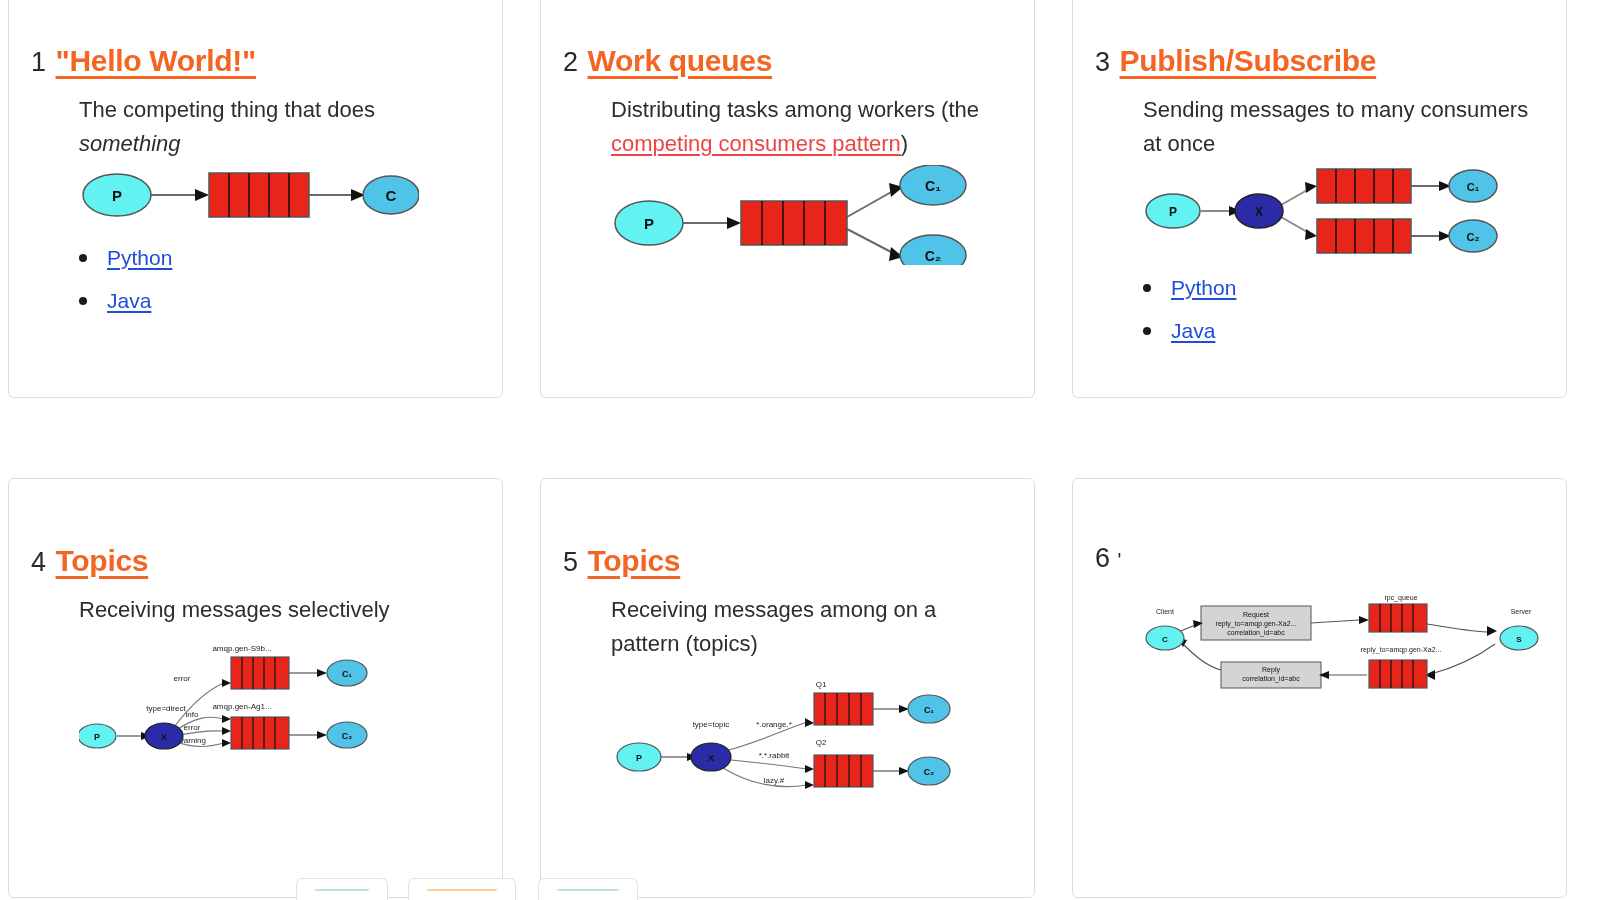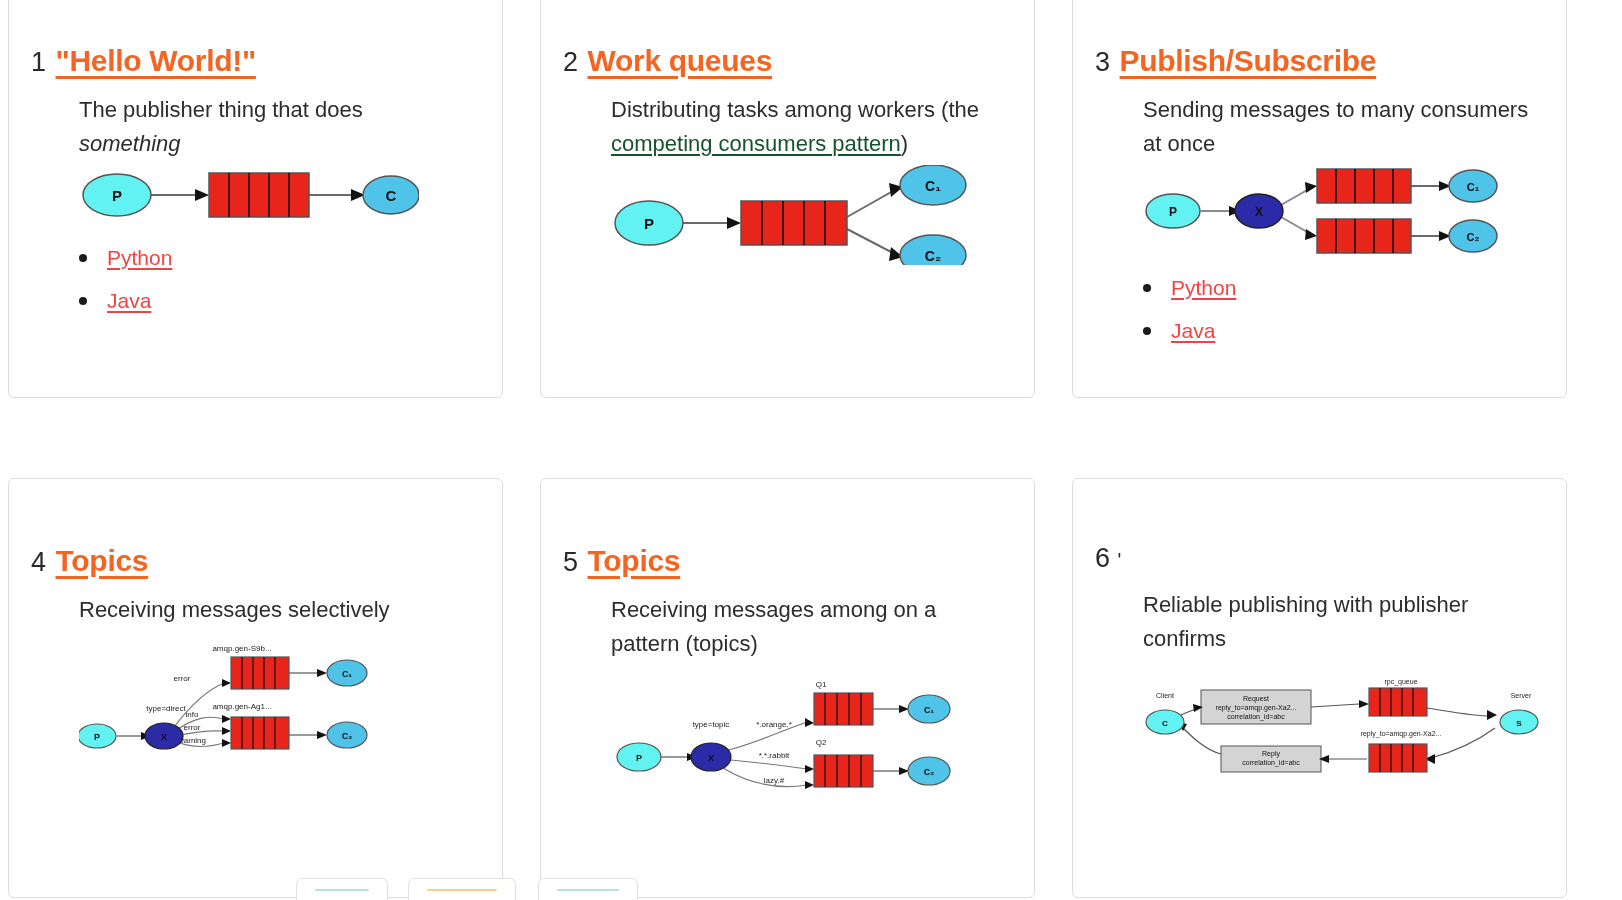--- a/index.html
+++ b/index.html
@@ -102,21 +102,21 @@
   .desc{
     margin:16px 0 0 48px;
     font-size:22px;
     line-height:1.55;
     color:#2d2d2d;
     max-width:390px;
     font-weight:400;
   }
   .desc em{font-style:italic;}
   .inline-link{
-    color:#14532d;
+    color:#ef4444;
     text-decoration:underline;
     text-underline-offset:3px;
     cursor:pointer;
   }
 
   .diagram-wrap{
     margin-left:48px;
     margin-top:4px;
   }
 
@@ -134,21 +134,21 @@
   }
   ul.lang-list li::before{
     content:"";
     position:absolute;
     left:8px;top:7px;
     width:8px;height:8px;
     background:#1a1a1a;
     border-radius:50%;
   }
   ul.lang-list li a{
-    color:#ef4444;
+    color:#1d4ed8;
     text-decoration:underline;
     text-underline-offset:3px;
     cursor:pointer;
   }
 
   svg{display:block;}
   text{font-family:"Liberation Sans", sans-serif;}
 </style>
 </head>
 <body>
@@ -157,21 +157,21 @@
 
   <div class="row row-1">
 
     <div class="card card-1">
       <div class="card-inner">
         <div class="title-line">
           <span class="num">1</span>
           <a class="title-link">"Hello World!"</a>
         </div>
         <div class="desc">
-          <span>The publisher thing that does </span><em>something</em>
+          <span>The competing thing that does </span><em>something</em>
         </div>
         <div class="diagram-wrap">
           <svg width="340" height="60" viewBox="0 0 340 60">
             <line x1="72" y1="30" x2="116" y2="30" stroke="#6a6a6a" stroke-width="2"></line>
             <polygon points="116,24 130,30 116,36" fill="#111"></polygon>
             <line x1="228" y1="30" x2="272" y2="30" stroke="#6a6a6a" stroke-width="2"></line>
             <polygon points="272,24 286,30 272,36" fill="#111"></polygon>
             <g>
               <ellipse cx="38" cy="30" rx="34" ry="21" fill="#63F2F2" stroke="#555" stroke-width="1.5"></ellipse>
               <text x="38" y="36" text-anchor="middle" font-size="15" fill="#111" font-weight="bold">P</text>
@@ -424,21 +424,20 @@
         </div>
       </div>
     </div>
 
     <div class="card card-3">
       <div class="card-inner">
         <div class="title-line">
           <span class="num">6</span>
           <span class="num-suffix">'</span>
         </div>
-        <div class="desc">Reliable publishing with publisher confirms</div>
         <div class="diagram-wrap">
           <svg width="400" height="120" viewBox="0 0 400 120">
             <text x="22" y="38" text-anchor="middle" font-size="7" fill="#222">Client</text>
             <text x="378" y="38" text-anchor="middle" font-size="7" fill="#222">Server</text>
             <text x="258" y="24" text-anchor="middle" font-size="7" fill="#222">rpc_queue</text>
             <text x="258" y="76" text-anchor="middle" font-size="7" fill="#222">reply_to=amqp.gen-Xa2...</text>
             <g>
               <rect x="58" y="30" width="110" height="34" fill="#D4D4D4" stroke="#555" stroke-width="1"></rect>
               <text x="113" y="41" text-anchor="middle" font-size="7" fill="#111">Request</text>
               <text x="113" y="50" text-anchor="middle" font-size="7" fill="#111">reply_to=amqp.gen-Xa2...</text>

